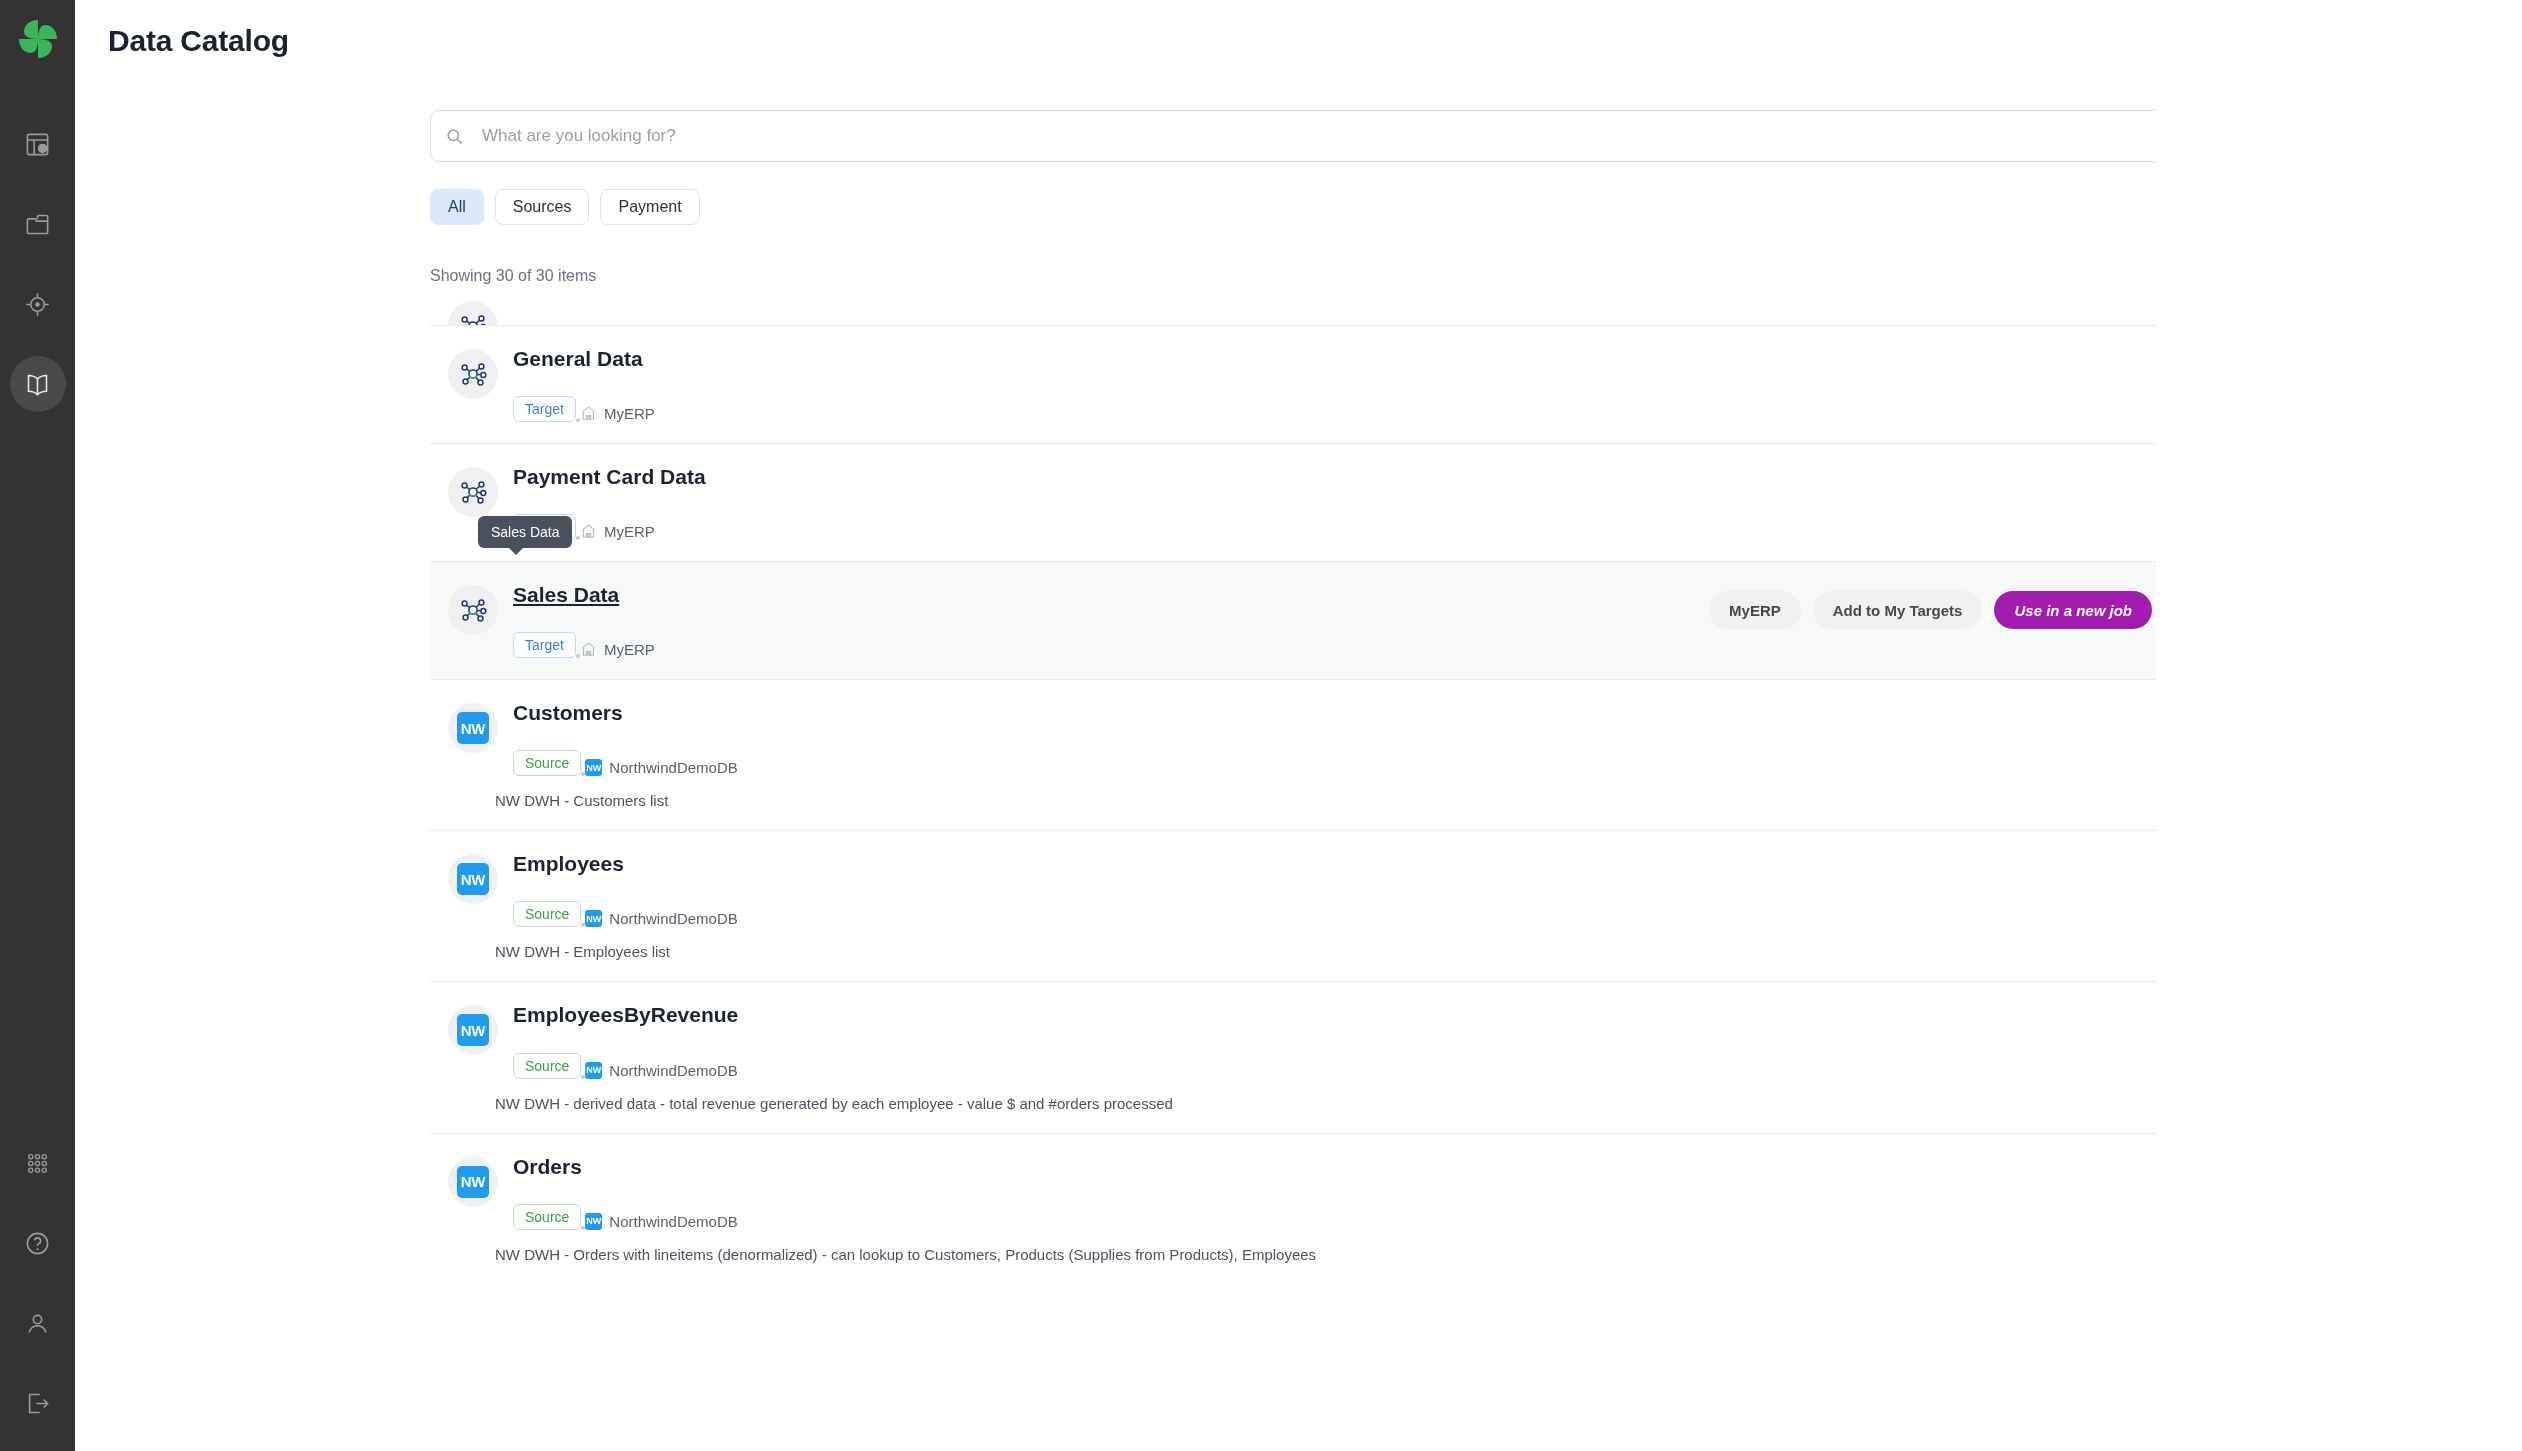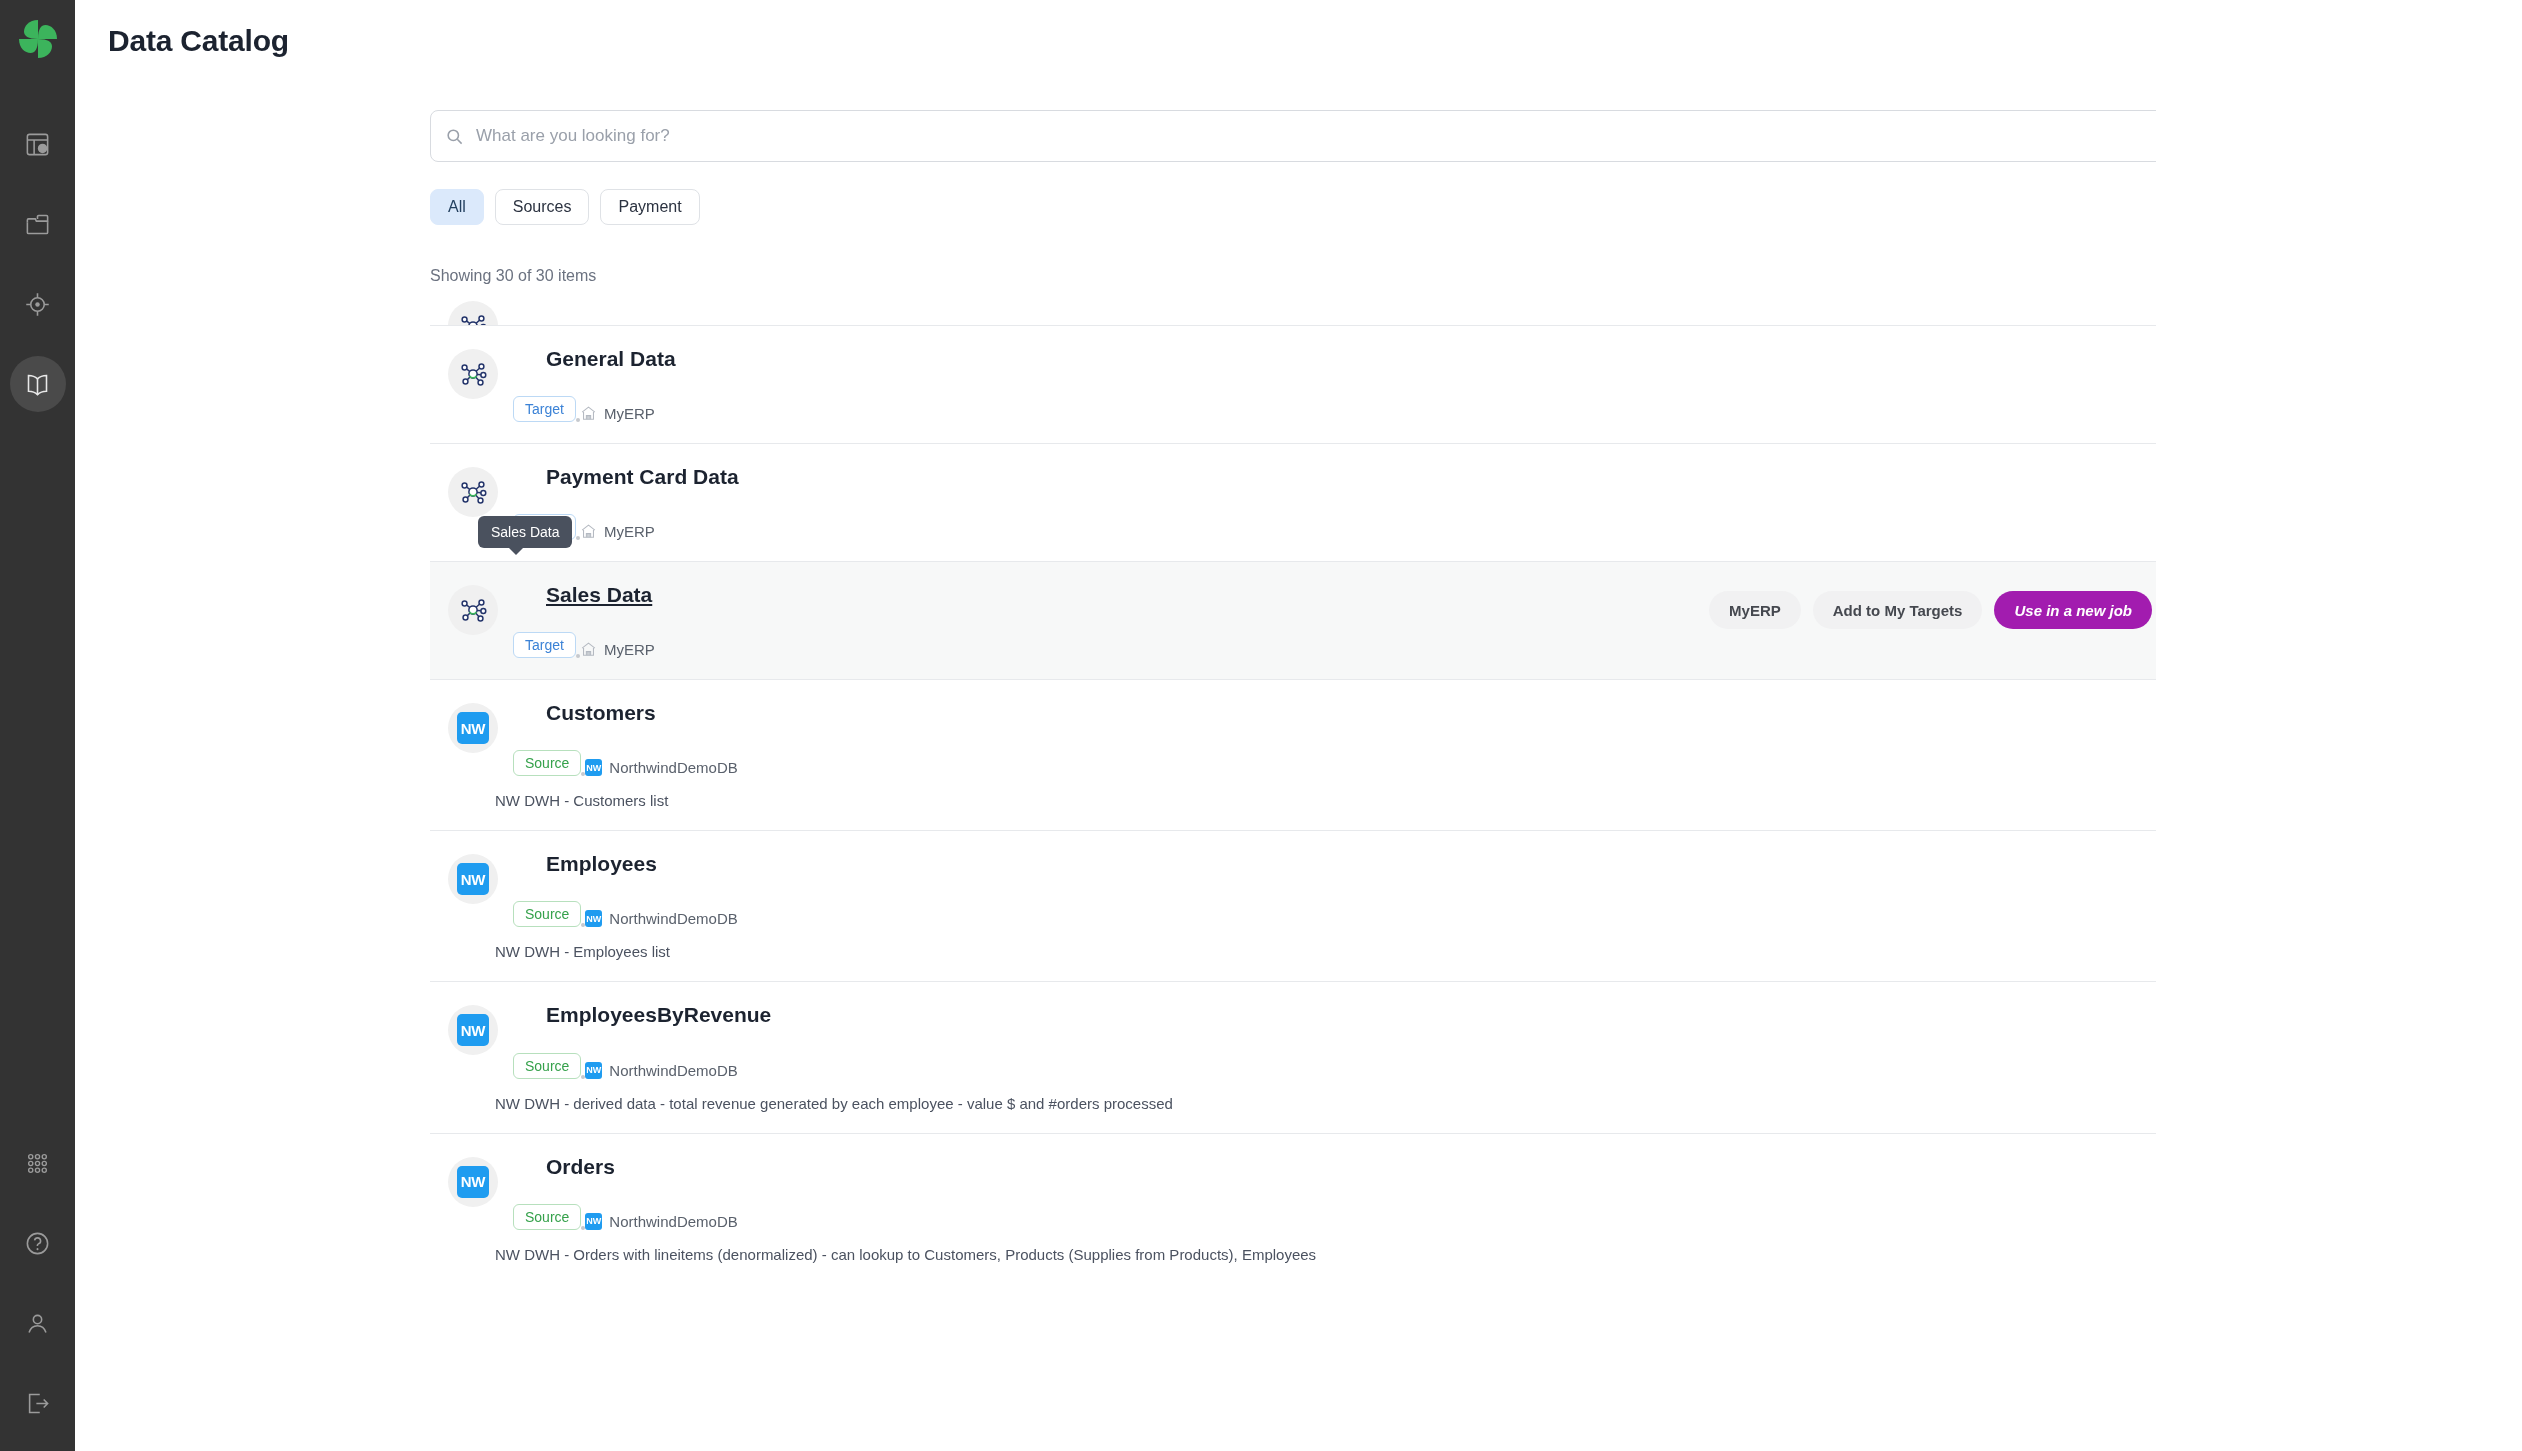--- a/index.html
+++ b/index.html
@@ -66,20 +66,21 @@
   
   .search-box {
     position: relative;
     height: 52px;
     border: 1px solid #d8dbe0;
     border-radius: 8px;
     background: #fff;
     display: flex;
     align-items: center;
     padding: 0 14px;
+    gap: 6px;
   }
   .search-box .search-icon { flex: 0 0 auto; display: flex; align-items: center; margin-right: 12px; }
   .search-input {
     border: none;
     outline: none;
     flex: 1 1 auto;
     font-size: 17px;
     font-family: "Liberation Sans", sans-serif;
     color: #2b3240;
     background: transparent;
@@ -154,21 +155,20 @@
     letter-spacing: -0.3px;
   }
 
   .row-body { flex: 1 1 auto; min-width: 0; }
   .row-title {
     font-size: 21px;
     font-weight: bold;
     color: #1c2330;
     line-height: 1.1;
     display: inline-block;
-    margin-left: 33px;
   }
   .row-title.link { text-decoration: underline; cursor: pointer; }
 
   .row-meta {
     display: flex;
     align-items: flex-end;
     margin-top: 26px;
   }
   .badge {
     height: 26px;

